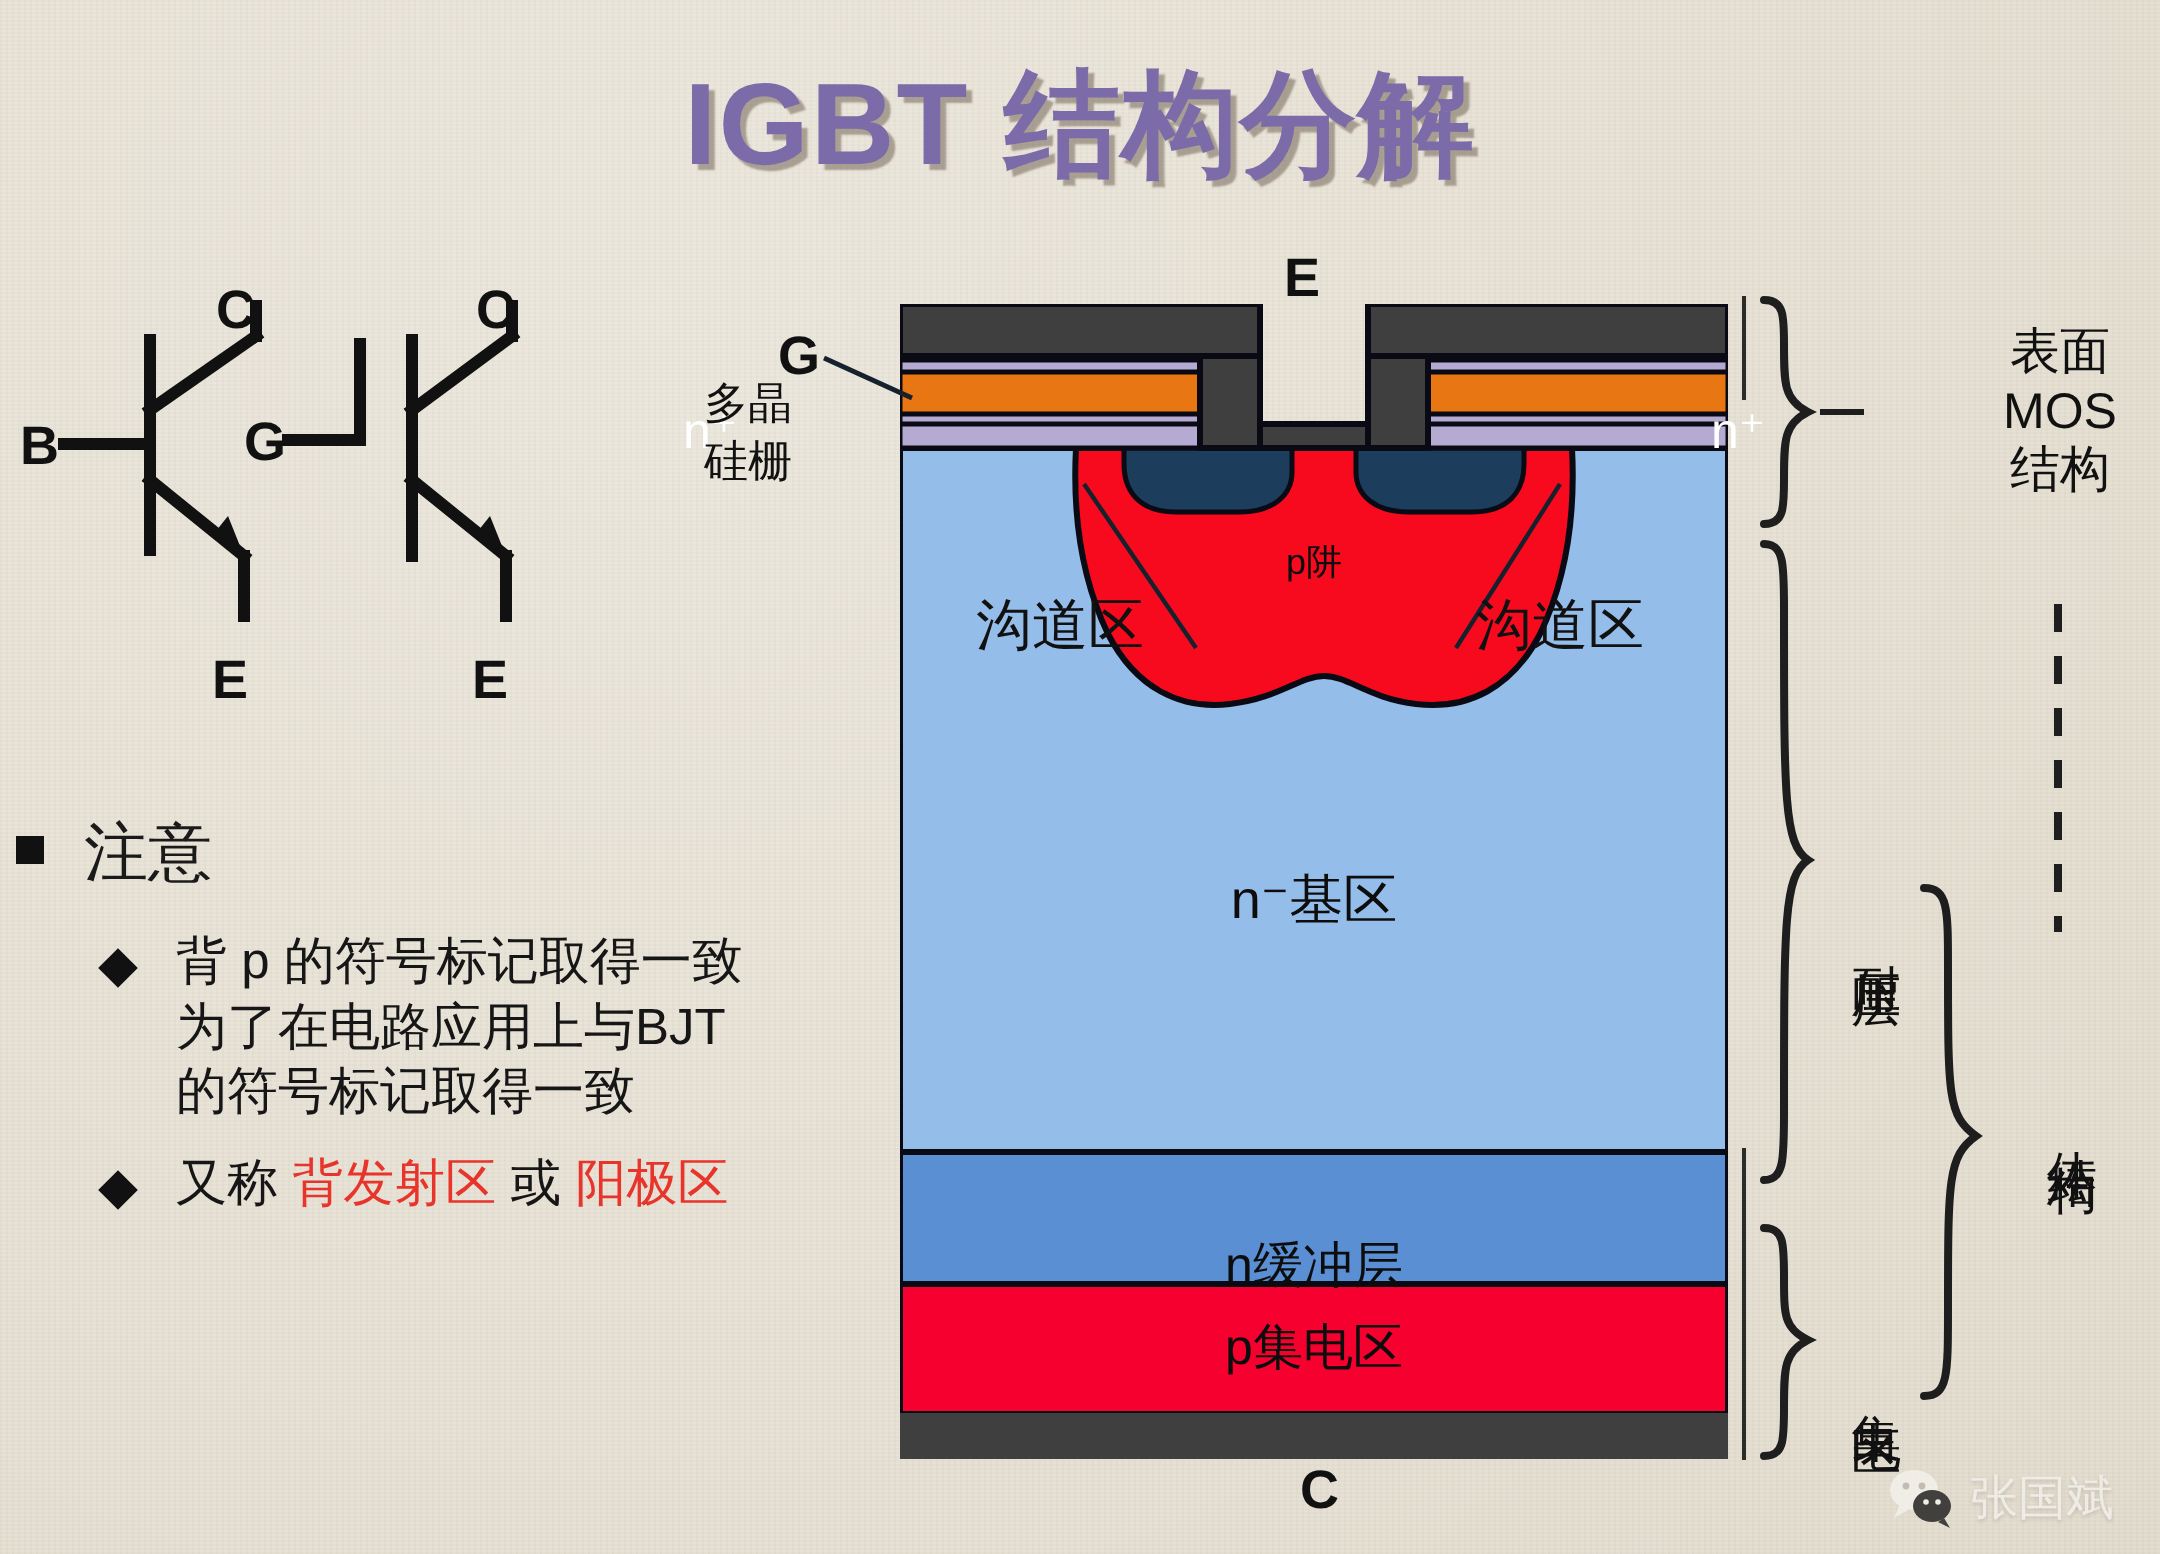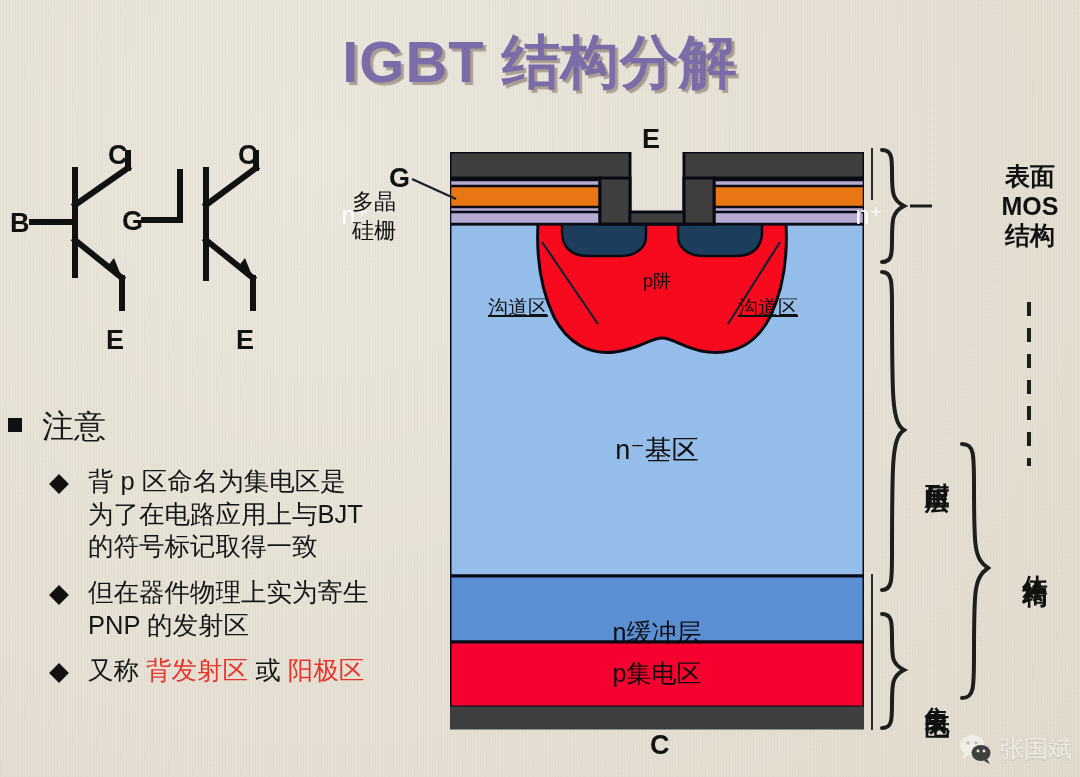--- a/index.html
+++ b/index.html
@@ -67,31 +67,31 @@
   
   #device { position: absolute; left: 450px; top: 152px; width: 414px; height: 580px; }
   .lbl-in {
     position: absolute; width: 100%; text-align: center;
     font-size: 23px; color: #0d0d0d;
   }
   .term {
     position: absolute; font-size: 27px; font-weight: bold; color: #111;
   }
   .callout {
-    position: absolute; font-size: 20px; color: #111; white-space: nowrap; text-decoration: underline;
+    position: absolute; font-size: 28px; color: #111; white-space: nowrap;
   }
   
   .rlabel {
-    position: absolute; font-size: 25px; font-weight: bold; color: #111;
+    position: absolute; font-size: 25px; font-weight: normal; color: #111;
     line-height: 1.18; text-align: center;
   }
   .rlabel.vert { writing-mode: vertical-rl; text-orientation: upright; letter-spacing: 4px; }
   
   #watermark {
-    position: absolute; right: 8px; bottom: 12px;
+    position: absolute; right: 23px; bottom: 12px;
     display: flex; align-items: center; gap: 8px;
     opacity: 0.82;
   }
   #wm-text { font-size: 24px; color: #f2f0ea; text-shadow: 0 1px 2px rgba(0,0,0,0.18); }
 </style>
 </head>
 <body>
 
 <div id="page">
 
@@ -131,33 +131,26 @@
 
   <div id="notes">
     <div class="note-head">
       <div class="sq-bullet"></div>
       <div>注意</div>
     </div>
 
     <div class="note-item">
       <div class="dia-bullet"></div>
       <div class="note-text">
-        <div>背 p 区命名为集电区是</div>
+        <div>背 p 的符号标记取得一致</div>
         <div>为了在电路应用上与BJT</div>
         <div>的符号标记取得一致</div>
       </div>
     </div>
 
-    <div class="note-item">
-      <div class="dia-bullet"></div>
-      <div class="note-text">
-        <div>但在器件物理上实为寄生</div>
-        <div>PNP 的发射区</div>
-      </div>
-    </div>
 
     <div class="note-item">
       <div class="dia-bullet"></div>
       <div class="note-text" style="max-width:400px; white-space:nowrap;">
         <span>又称 </span><span class="hl">背发射区</span><span> 或 </span><span class="hl">阳极区</span>
       </div>
     </div>
   </div>
 
   <div id="device">

